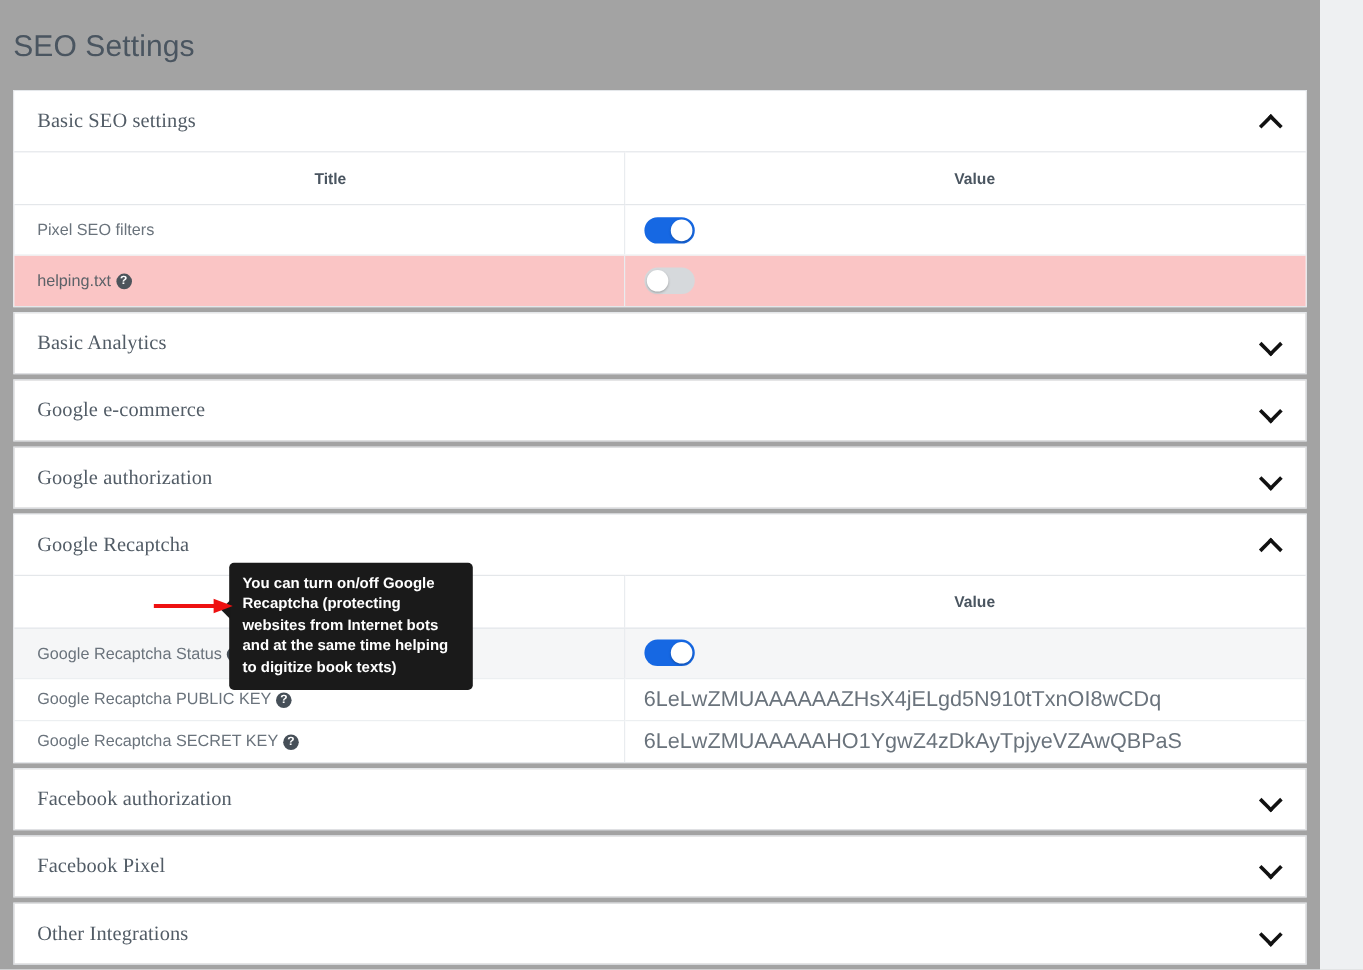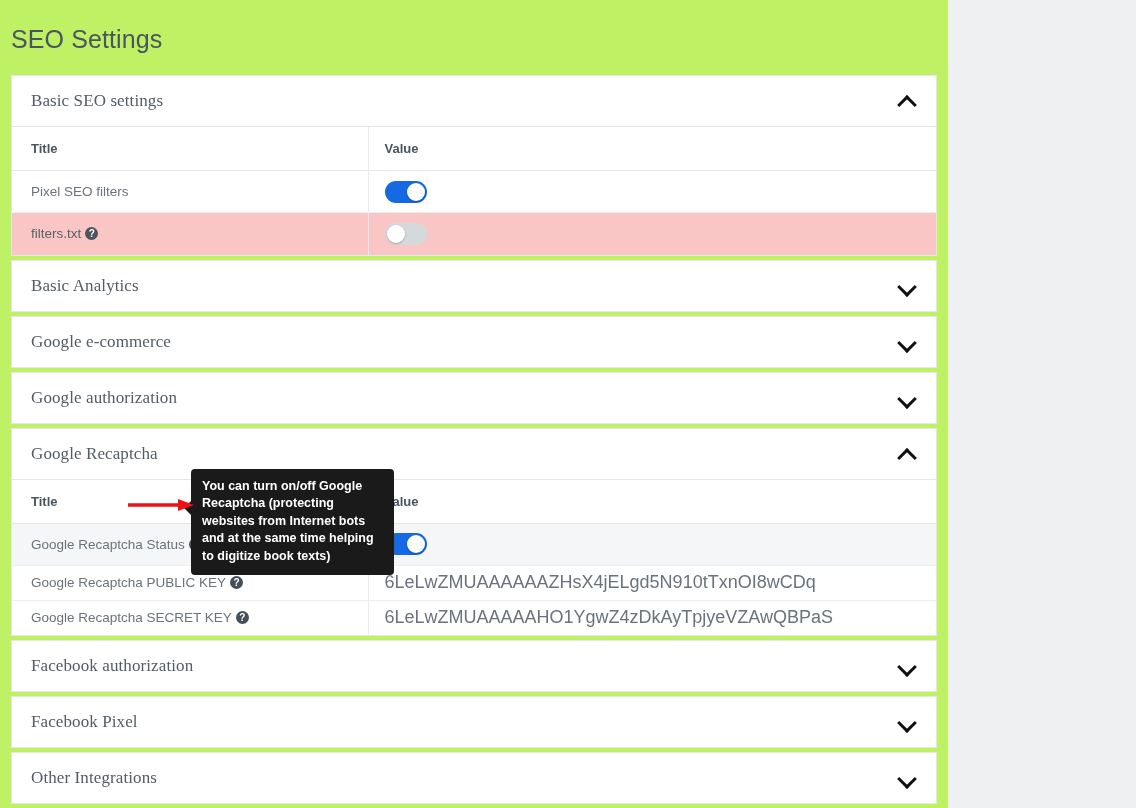--- a/index.html
+++ b/index.html
@@ -3,21 +3,21 @@
 <meta charset="utf-8">
 <style>
   * { box-sizing: border-box; }
   html, body {
     margin: 0; padding: 0;
     width: 1136px; height: 808px;
     background: #eef0f2;
     font-family: "Liberation Sans", sans-serif;
     -webkit-font-smoothing: antialiased;
   }
-  .page { position: relative; width: 948px; height: 808px; overflow: hidden; background: #bef264; }
+  .page { position: relative; width: 1100px; height: 808px; overflow: hidden; background: #a3a3a3; }
 
   .page-title {
     font-size: 25px;
     font-weight: 400;
     color: #4a5560;
     padding: 24px 0 0 11px;
     letter-spacing: .1px;
     line-height: 30px;
   }
 
@@ -66,21 +66,21 @@
     transform: rotate(-135deg);
     top: 8px;
   }
 
   table.settings {
     width: 100%;
     border-collapse: collapse;
     table-layout: fixed;
   }
   table.settings th {
-    text-align: left;
+    text-align: center;
     font-size: 13px;
     font-weight: bold;
     color: #4a5560;
     padding: 14px 0 14px 19px;
     border-top: 1px solid #e4e7ea;
     border-bottom: 1px solid #e4e7ea;
     background: #fff;
     height: 43px;
   }
   table.settings th.col-val,
@@ -186,21 +186,21 @@
               <th>Title</th>
               <th class="col-val">Value</th>
             </tr>
           </thead>
           <tbody>
             <tr class="tall">
               <td><span>Pixel SEO filters</span></td>
               <td class="col-val"><span class="switch"><span class="knob"></span></span></td>
             </tr>
             <tr class="danger tall">
-              <td><span>filters.txt</span><span class="help">?</span></td>
+              <td><span>helping.txt</span><span class="help">?</span></td>
               <td class="col-val"><span class="switch off"><span class="knob"></span></span></td>
             </tr>
           </tbody>
         </table>
       </div>
       <div class="panel">
         <div class="panel-head">
           <span class="ttl">Basic Analytics</span>
           <span class="chev"></span>
         </div>

